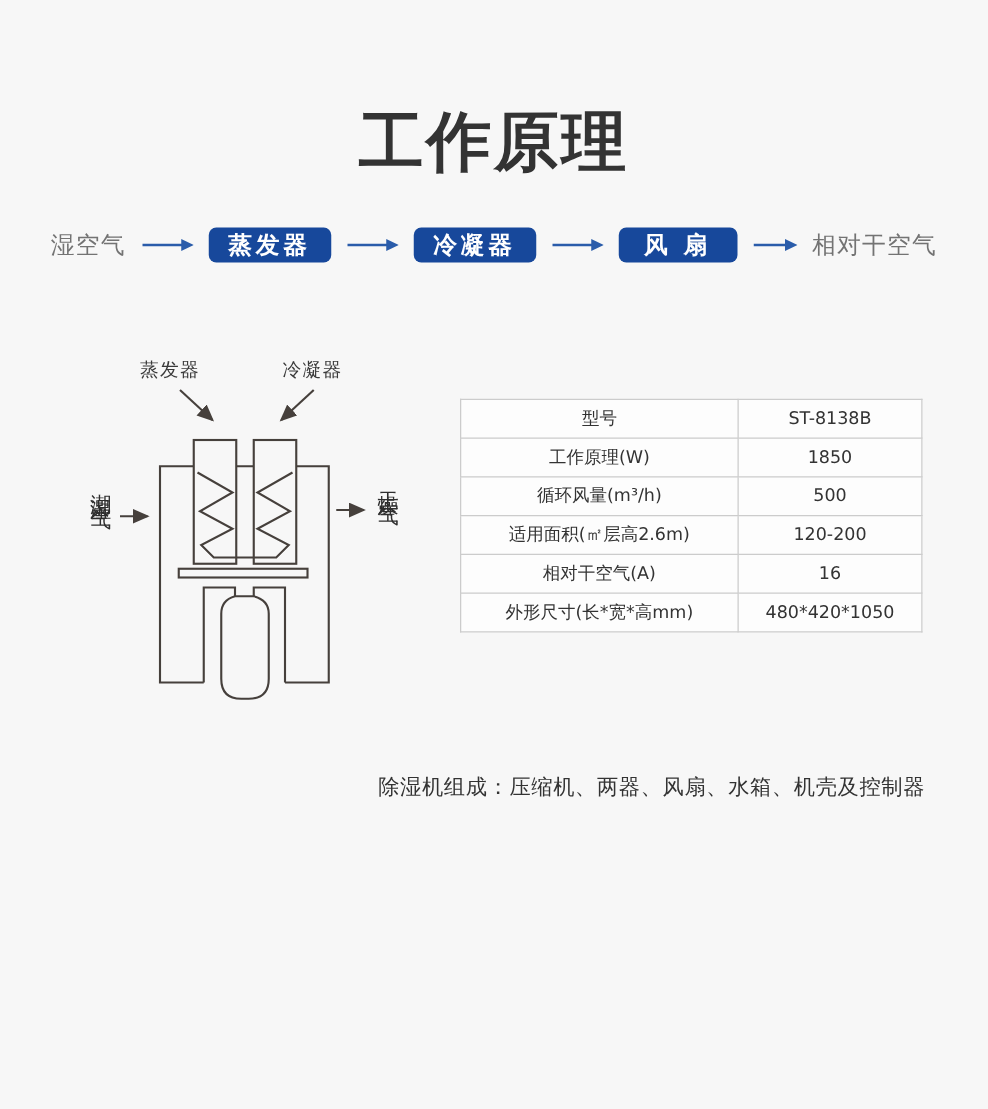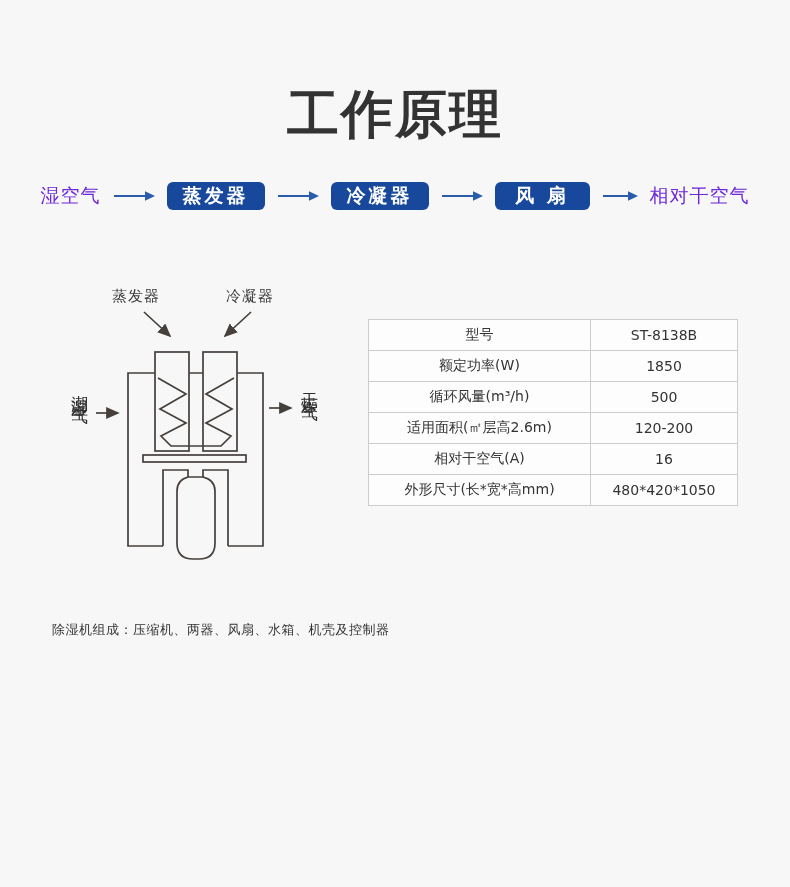--- a/index.html
+++ b/index.html
@@ -10,21 +10,21 @@
   html,body{width:790px;height:887px;overflow:hidden;}
   body{background:var(--c-page_bg);font-family:"DejaVu Sans",sans-serif;color:var(--c-text);}
   .page{width:790px;height:887px;position:relative;border-radius:10px;}
 
   
   .page-title{padding-top:86px;text-align:center;font-size:52px;font-weight:600;
     letter-spacing:2px;color:var(--c-text);line-height:1.1;}
 
   
   .flow-row{margin-top:39px;display:flex;align-items:center;justify-content:center;gap:12px;}
-  .flow-label{font-size:19px;color:#6d28d9;letter-spacing:1px;white-space:nowrap;}
+  .flow-label{font-size:19px;color:#737373;letter-spacing:1px;white-space:nowrap;}
   .flow-box{background:var(--c-box_blue);color:#fff;font-size:19px;font-weight:bold;
     letter-spacing:3px;border-radius:6px;height:28px;min-width:95px;display:flex;
     align-items:center;justify-content:center;padding:0 16px;white-space:nowrap;}
   .flow-arrow{display:block;}
   .flow-arrow line{stroke:var(--c-arrow_blue);stroke-width:2;}
   .flow-arrow polygon{fill:var(--c-arrow_blue);}
 
   
   .mid{margin-top:71px;display:flex;align-items:flex-start;padding-left:40px;gap:28px;}
   .diagram-wrap{position:relative;width:300px;height:310px;flex:0 0 300px;}
@@ -39,21 +39,21 @@
 
   
   .spec-table{border-collapse:collapse;background:var(--c-cell_bg);margin-top:38px;}
   .spec-table td{border:1px solid var(--c-table_border);height:31px;font-size:14px;
     text-align:center;color:var(--c-text);padding:0 6px;}
   .spec-table td.label-cell{width:222px;}
   .spec-table td.value-cell{width:147px;}
 
   
   .bottom-text{padding:24px 50px 0 52px;}
-  .composition-line{font-size:13px;line-height:30px;color:var(--c-text);letter-spacing:0.5px;}
+  .composition-line{font-size:17px;line-height:30px;color:var(--c-text);letter-spacing:0.5px;text-align:right;}
   .principle-paragraph{margin-top:13px;font-size:16.5px;line-height:30px;color:var(--c-text);
     letter-spacing:0.5px;text-align:left;}
 </style>
 </head>
 <body>
 
 <div class="page">
 
   <div class="page-title">工作原理</div>
 
@@ -119,21 +119,21 @@
       <div class="vert-label outlet">干燥空气</div>
     </div>
 
     <table class="spec-table">
       <tbody>
           <tr>
           <td class="label-cell">型号</td>
           <td class="value-cell">ST-8138B</td>
         </tr>
           <tr>
-          <td class="label-cell">额定功率(W)</td>
+          <td class="label-cell">工作原理(W)</td>
           <td class="value-cell">1850</td>
         </tr>
           <tr>
           <td class="label-cell">循环风量(m³/h)</td>
           <td class="value-cell">500</td>
         </tr>
           <tr>
           <td class="label-cell">适用面积(㎡层高2.6m)</td>
           <td class="value-cell">120-200</td>
         </tr>

